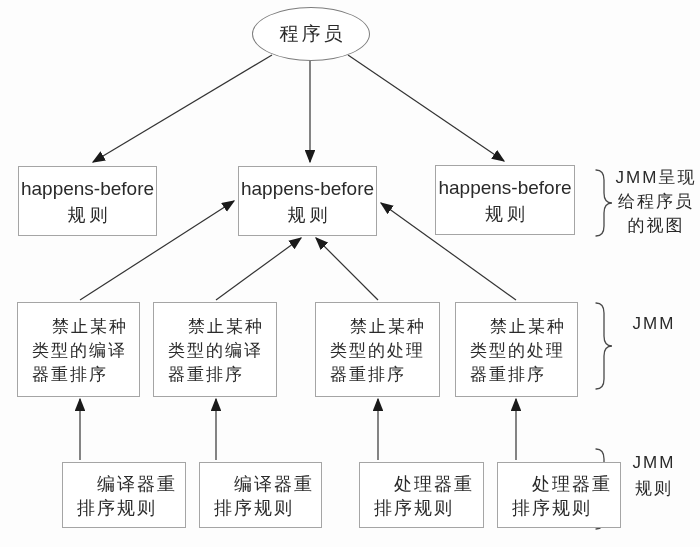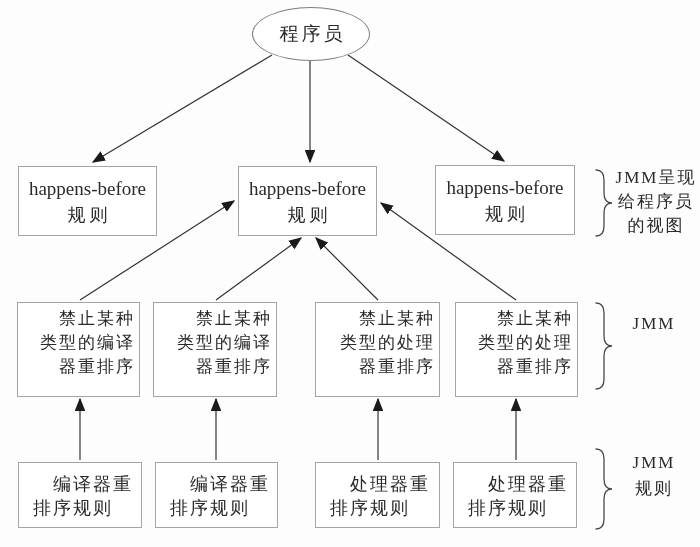--- a/index.html
+++ b/index.html
@@ -1,34 +1,34 @@
 <!DOCTYPE html>
 <html><head>
 <meta charset="utf-8">
 <style>
   html,body{margin:0;padding:0;background:#ffffff;}
   #canvas{
     position:relative;width:700px;height:547px;background:#fdfdfd;overflow:hidden;
-    font-family:Liberation Serif, serif;color:#2a2a2a;
+    font-family:Liberation Sans, sans-serif;color:#2a2a2a;
   }
   #connectors{position:absolute;left:0;top:0;width:700px;height:547px;}
   .box{
     position:absolute;background:#fff;border:1px solid #a5a5a5;box-sizing:border-box;
   }
   .ellipse{
     position:absolute;left:252px;top:7px;width:116px;height:52px;
     border:1px solid #7d7d7d;border-radius:50%;background:#fff;
     display:flex;align-items:center;justify-content:center;
     font-size:19px;letter-spacing:3px;text-indent:3px;
   }
   .hb{text-align:center;padding-top:8px;}
   .hb .l1{font-size:19px;line-height:27px;letter-spacing:0;}
   .hb .l2{font-size:18px;line-height:27px;letter-spacing:4px;text-indent:4px;}
-  .fb{padding:4px 4px 0 14px;font-size:17px;line-height:24px;letter-spacing:2px;text-align:right;}
-  .rb{padding:9px 4px 0 14px;font-size:18px;line-height:24px;letter-spacing:2px;text-align:left;}
+  .fb{padding:12px 4px 0 14px;font-size:17px;line-height:24px;letter-spacing:2px;text-align:left;}
+  .rb{padding:9px 4px 0 14px;font-size:18px;line-height:24px;letter-spacing:2px;text-align:left;margin-left:44px;}
   .ind{text-indent:20px;}
   .side-label{position:absolute;text-align:center;font-size:17px;letter-spacing:2px;}
   .side-label div{line-height:24px;}
   .lbl-impl div{line-height:28px;}
   .lbl-rules div{line-height:26px;}
 </style>
 </head>
 <body>
 
 <div id="canvas">

